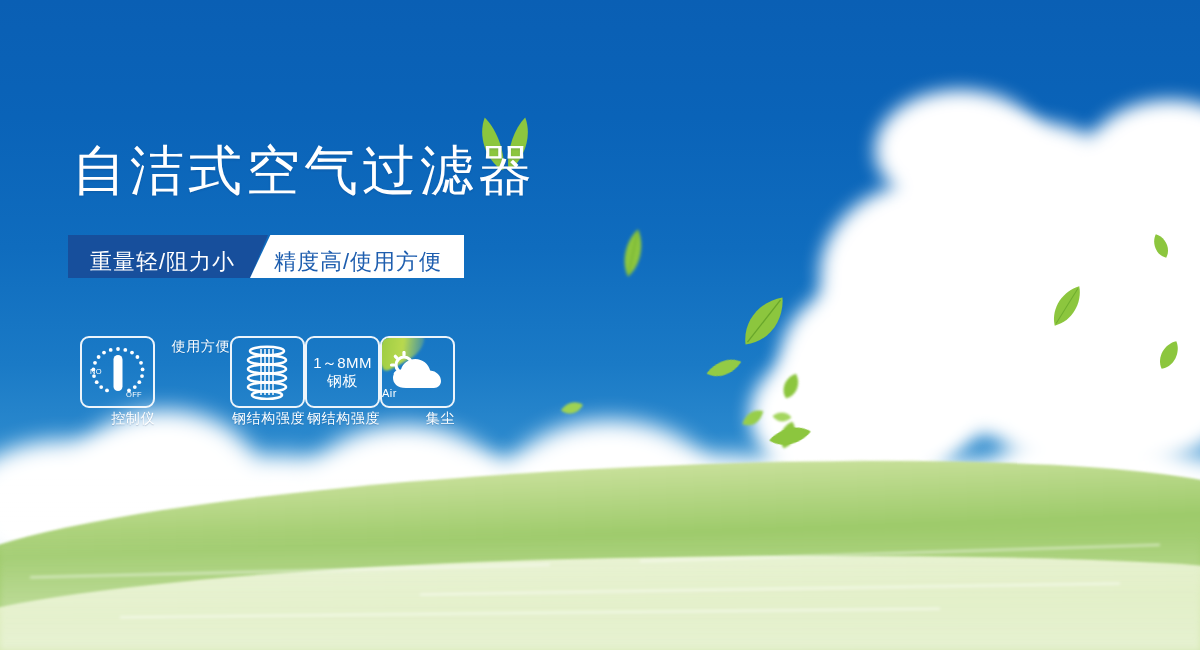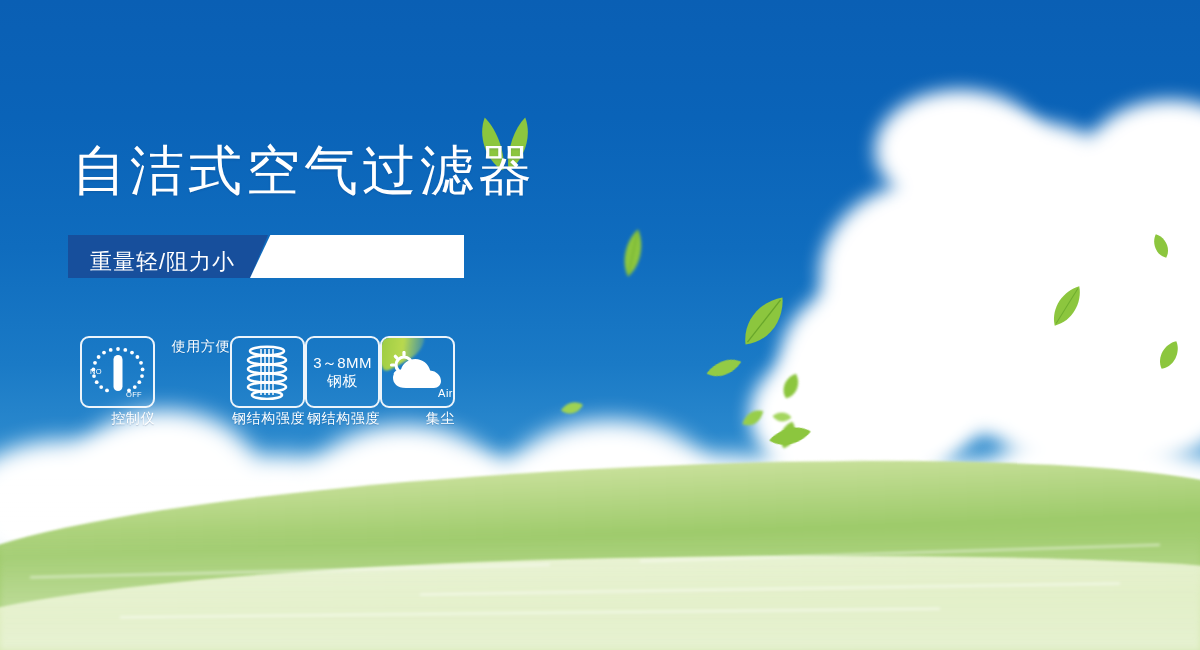--- a/index.html
+++ b/index.html
@@ -194,21 +194,21 @@
     left: -8px; top: -10px;
     width: 52px; height: 34px;
     background: linear-gradient(125deg, #8ec63f 0%, #b9d94e 55%, rgba(185,217,78,0) 100%);
     transform: rotate(-28deg);
     border-radius: 50% 10% 50% 10%;
     filter: blur(1px);
   }
   .air-word {
     position: absolute;
     left: 0; right: 0; bottom: 7px;
-    text-align: right;
+    text-align: left;
     color: #ffffff;
     font-size: 11px;
     letter-spacing: 0.5px;
     margin-top: 37px;
   }
 </style>
 </head>
 <body>
 
 <div id="banner">
@@ -319,20 +319,21 @@
       <path d="M45 60 C58 46 60 20 49 4 C39 20 39 46 45 60 Z" fill="#8CC63E" transform="rotate(13 46 32)"></path>
     </svg>
   </div>
 
   <div id="headline">自洁式空气过滤器</div>
 
   <div id="ribbon">
     <div class="seg-dark"></div>
     <div class="seg-light"></div>
     <div class="txt txt-left">重量轻/阻力小</div>
+    <div class="txt txt-right">精度高/使用方便</div>
   </div>
 
   <div id="features">
 
     <div class="feature">
       <div class="feature-box">
         <svg width="62" height="58" viewBox="0 0 62 58">
           <g fill="#ffffff">
             <circle cx="31" cy="6" r="1.9"></circle>
               <circle cx="38.3" cy="6.9" r="1.9"></circle>
@@ -383,21 +384,21 @@
             <ellipse cx="24" cy="43" rx="19" ry="4.6"></ellipse>
             <ellipse cx="24" cy="51" rx="15" ry="4.0"></ellipse>
           </g>
         </svg>
       </div>
       <div class="feature-label">钢结构强度</div>
     </div>
 
     <div class="feature">
       <div class="feature-box">
-        <div class="box-text">3～8MM
+        <div class="box-text">1～8MM
 钢板</div>
       </div>
       <div class="feature-label">钢结构强度</div>
     </div>
 
     <div class="feature">
       <div class="feature-box">
         <div class="air-ray"></div>
         <svg width="62" height="42" viewBox="0 0 62 42" style="position:relative;">
           <g fill="none" stroke="#ffffff" stroke-width="3.2" stroke-linecap="round">

